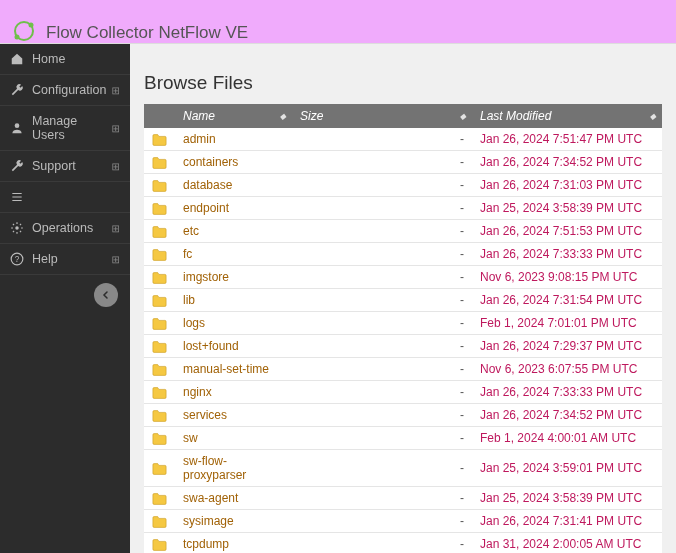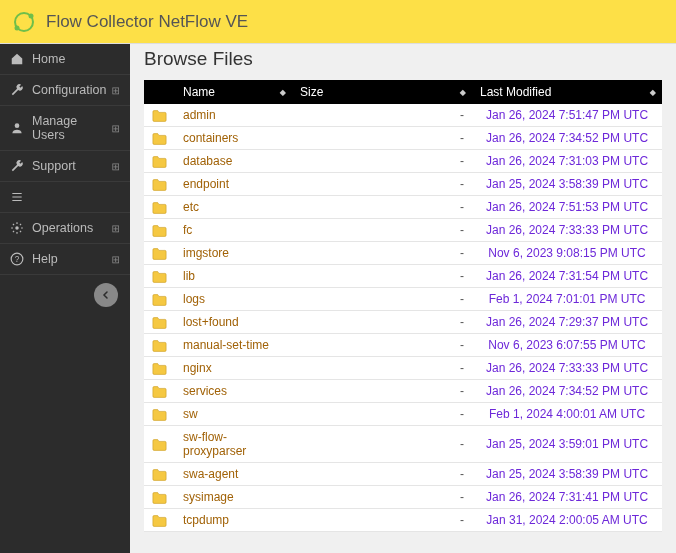--- a/index.html
+++ b/index.html
@@ -1,38 +1,38 @@
 <!DOCTYPE html>
 <html><head>
 <meta charset="utf-8">
 <style>
   * { box-sizing: border-box; margin: 0; padding: 0; }
   body { font-family: -apple-system, BlinkMacSystemFont, "Segoe UI", Arial, sans-serif; font-size: 13px; color: #333; background: #f0f0f0; width: 676px; height: 553px; overflow: hidden; }
-  .header { height: 44px; background: #fde047; border-bottom: 1px solid #ddd; display: flex; align-items: center; padding: 0 12px; }
+  .header { height: 44px; background: #f0abfc; border-bottom: 1px solid #ddd; display: flex; align-items: flex-end; padding: 0 12px; }
   .logo { width: 24px; height: 24px; margin-right: 10px; }
   .app-title { font-size: 17px; font-weight: 400; color: #555; }
   .body-row { display: flex; height: calc(100% - 44px); }
   .sidebar { width: 130px; background: #2c2c2c; color: #bbb; display: flex; flex-direction: column; font-size: 12.5px; }
   .nav-item { display: flex; align-items: center; padding: 8px 10px; cursor: pointer; border-bottom: 1px solid #3a3a3a; }
   .nav-icon { width: 14px; height: 14px; margin-right: 8px; display: flex; align-items: center; justify-content: center; }
   .nav-label { flex: 1; }
   .nav-expand { font-size: 10px; color: #888; }
   .back-btn { align-self: flex-end; margin: 8px 12px; width: 24px; height: 24px; border-radius: 50%; background: #888; color: #2c2c2c; display: flex; align-items: center; justify-content: center; cursor: pointer; font-size: 14px; }
-  .main { flex: 1; overflow: auto; padding: 4px 14px; }
+  .main { flex: 1; overflow: auto; padding: 28px 14px; }
   .page-title { font-size: 19px; font-weight: 400; color: #333; margin-bottom: 10px; }
   table { width: 100%; border-collapse: collapse; font-size: 12px; background: #fff; }
-  thead tr { background: #000000; color: #fff; }
+  thead tr { background: #737373; color: #fff; font-style: italic; }
   th { text-align: left; padding: 5px 8px; font-weight: 400; position: relative; font-size: 12px; }
   th.sortable::after { content: "◆"; font-size: 8px; position: absolute; right: 6px; top: 50%; transform: translateY(-50%); opacity: 0.8; }
   th.icon-col { width: 22px; }
   td { padding: 4px 8px; border-bottom: 1px solid #e5e5e5; vertical-align: middle; }
   td.icon-cell { text-align: center; width: 22px; }
   td.name-cell a { color: #a16207; text-decoration: none; }
   td.size-cell { text-align: right; color: #555; width: 180px; }
-  td.date-cell { text-align: center; color: #6d28d9; width: 190px; }
+  td.date-cell { text-align: left; color: #be185d; width: 190px; }
   .folder-svg { vertical-align: middle; }
 </style>
 </head>
 <body>
 
 <div class="header">
   <span class="logo">
     <svg viewBox="0 0 24 24" width="24" height="24">
         <circle cx="12" cy="12" r="9" fill="none" stroke="#6fbf4a" stroke-width="2"></circle>
         <circle cx="5" cy="18" r="2.5" fill="#6fbf4a"></circle>

